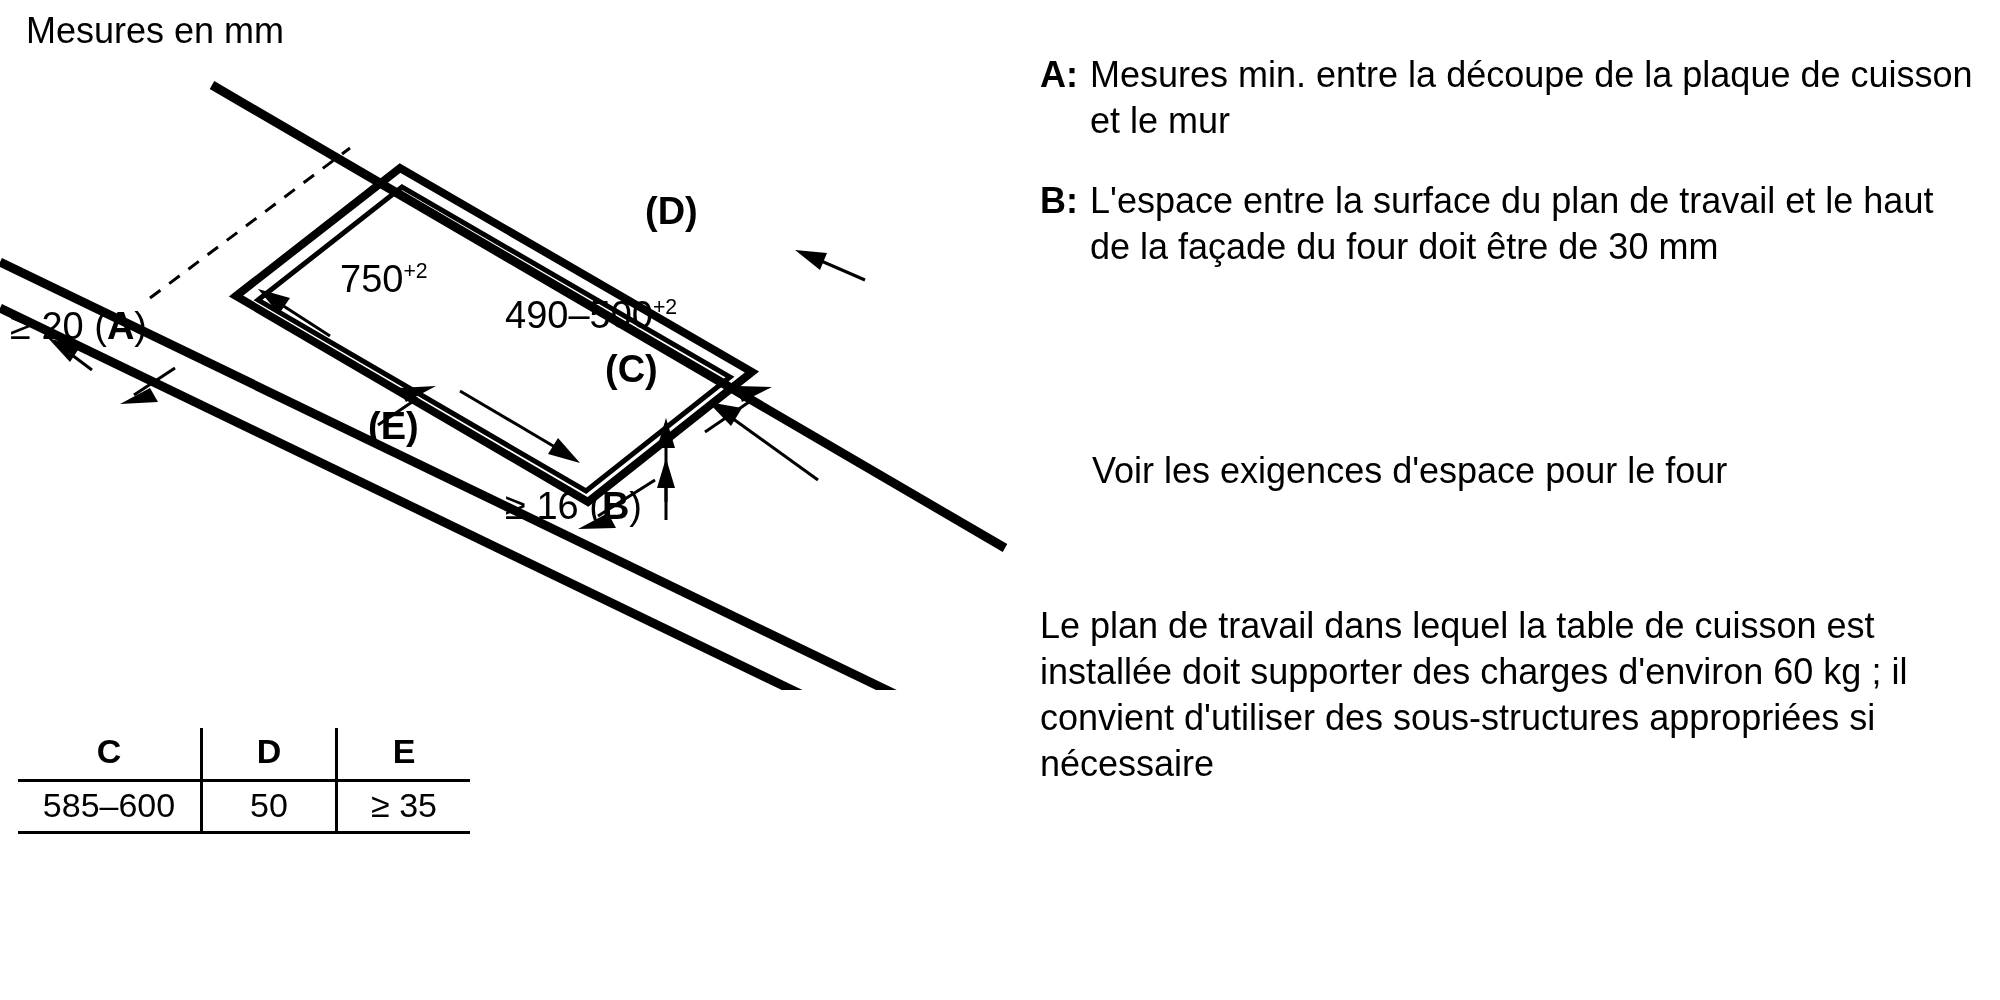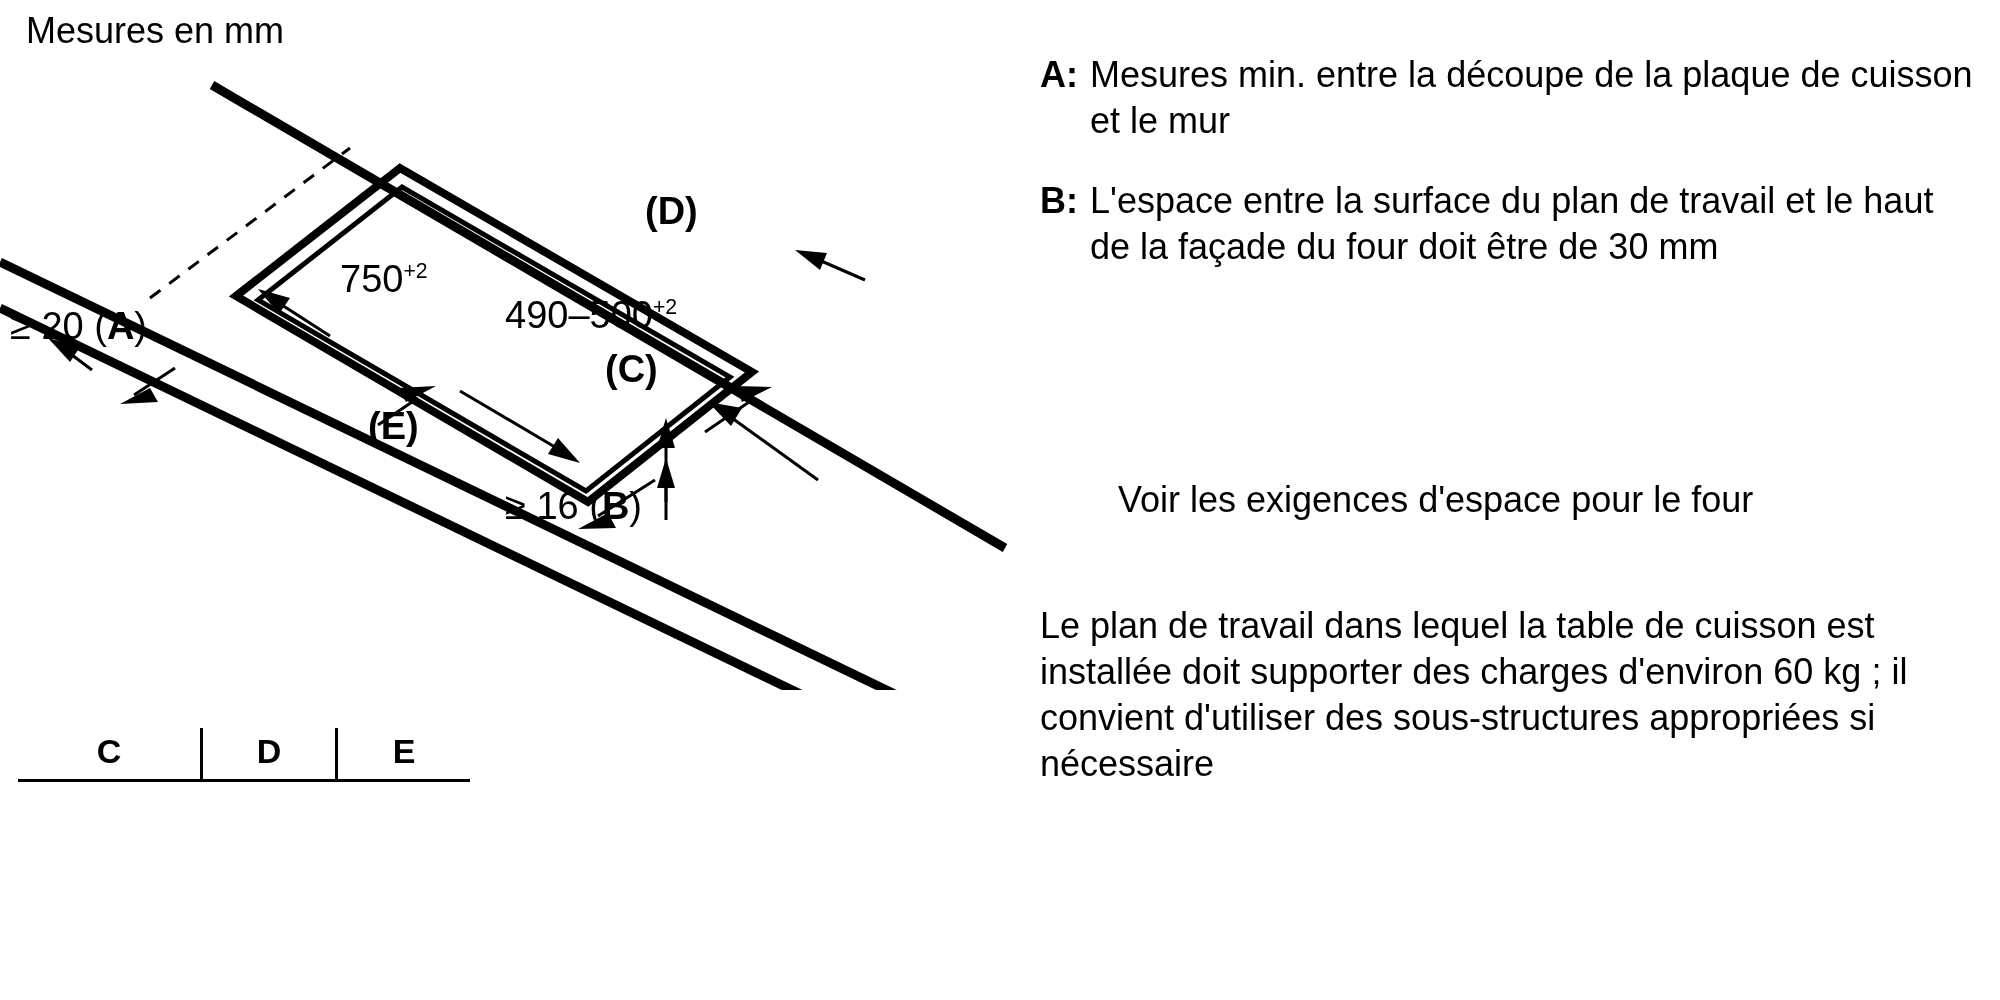--- a/index.html
+++ b/index.html
@@ -70,22 +70,22 @@
     line-height:46px;
     margin-bottom:34px;
   }
   .note .tag{font-weight:bold;flex:0 0 auto;padding-right:12px;}
   .note .body{flex:1 1 auto;}
   .bottom-para{
     position:absolute;left:1040px;top:603px;width:960px;
     font-size:36px;line-height:46px;
   }
   .voir{
-    position:absolute;left:1118px;top:448px;
-    font-size:36px;line-height:46px;white-space:nowrap;margin-top:29px;
+    position:absolute;left:1092px;top:448px;
+    font-size:36px;line-height:46px;white-space:nowrap;
   }
 </style>
 </head>
 <body>
 
 <div id="page">
 
   <div class="title">Mesures en mm</div>
 
   <div class="diagram">
@@ -185,20 +185,25 @@
   <div class="table-wrap">
     <table class="spec">
       <thead>
         <tr>
           <th class="col-c">C</th>
           <th class="col-d">D</th>
           <th class="col-e">E</th>
         </tr>
       </thead>
       <tbody>
+        <tr>
+          <td class="col-c">585–600</td>
+          <td class="col-d">50</td>
+          <td class="col-e">≥ 35</td>
+        </tr>
       </tbody>
     </table>
   </div>
 
   <div class="right-col">
 
     <div class="note">
       <span class="tag">A:</span>
       <span class="body">Mesures min. entre la découpe de la plaque de cuisson et le mur</span>
     </div>

